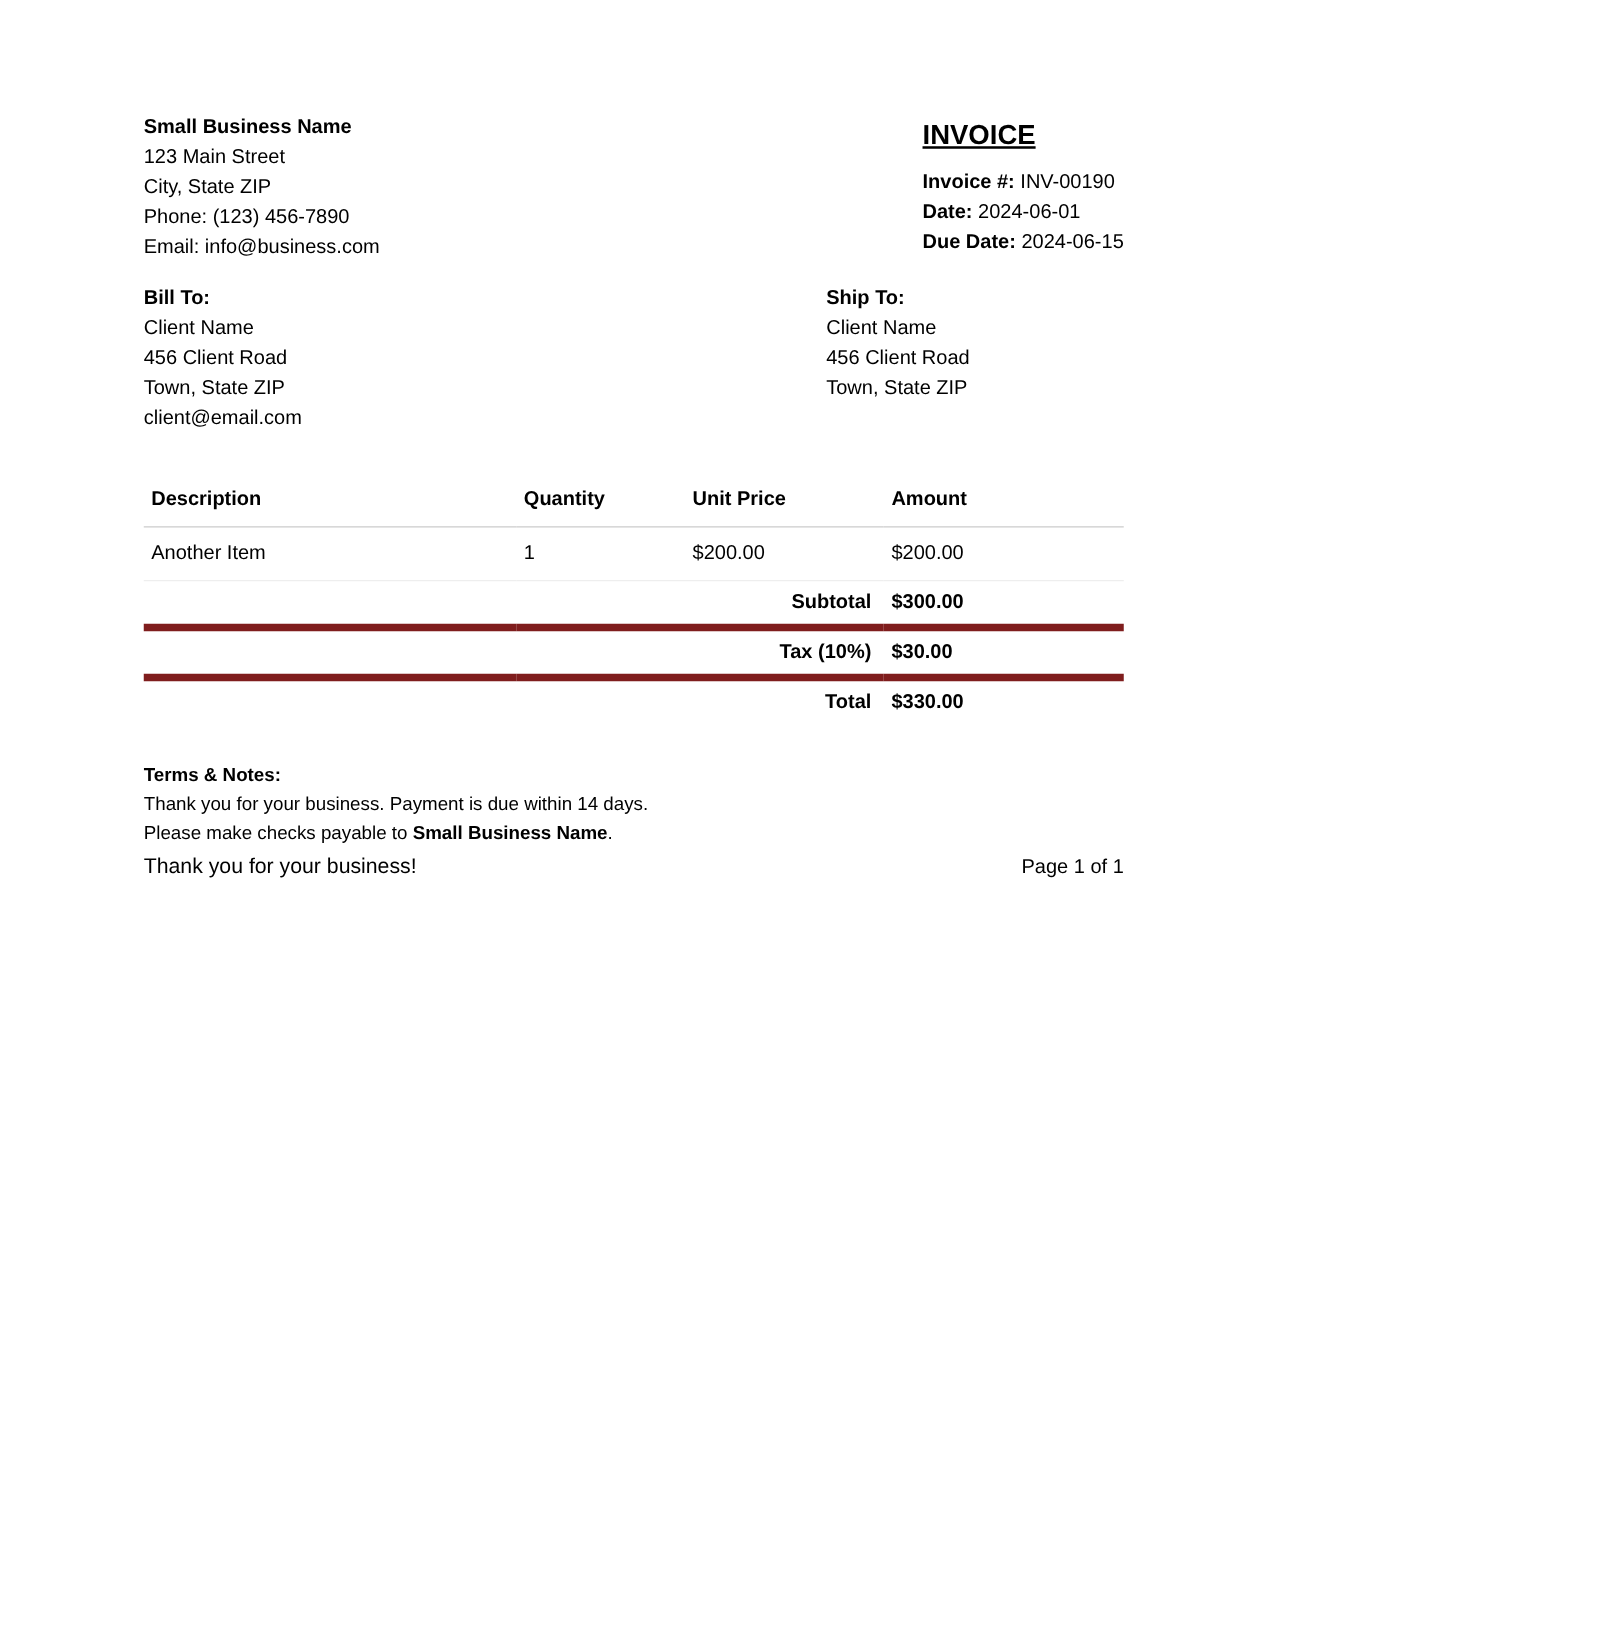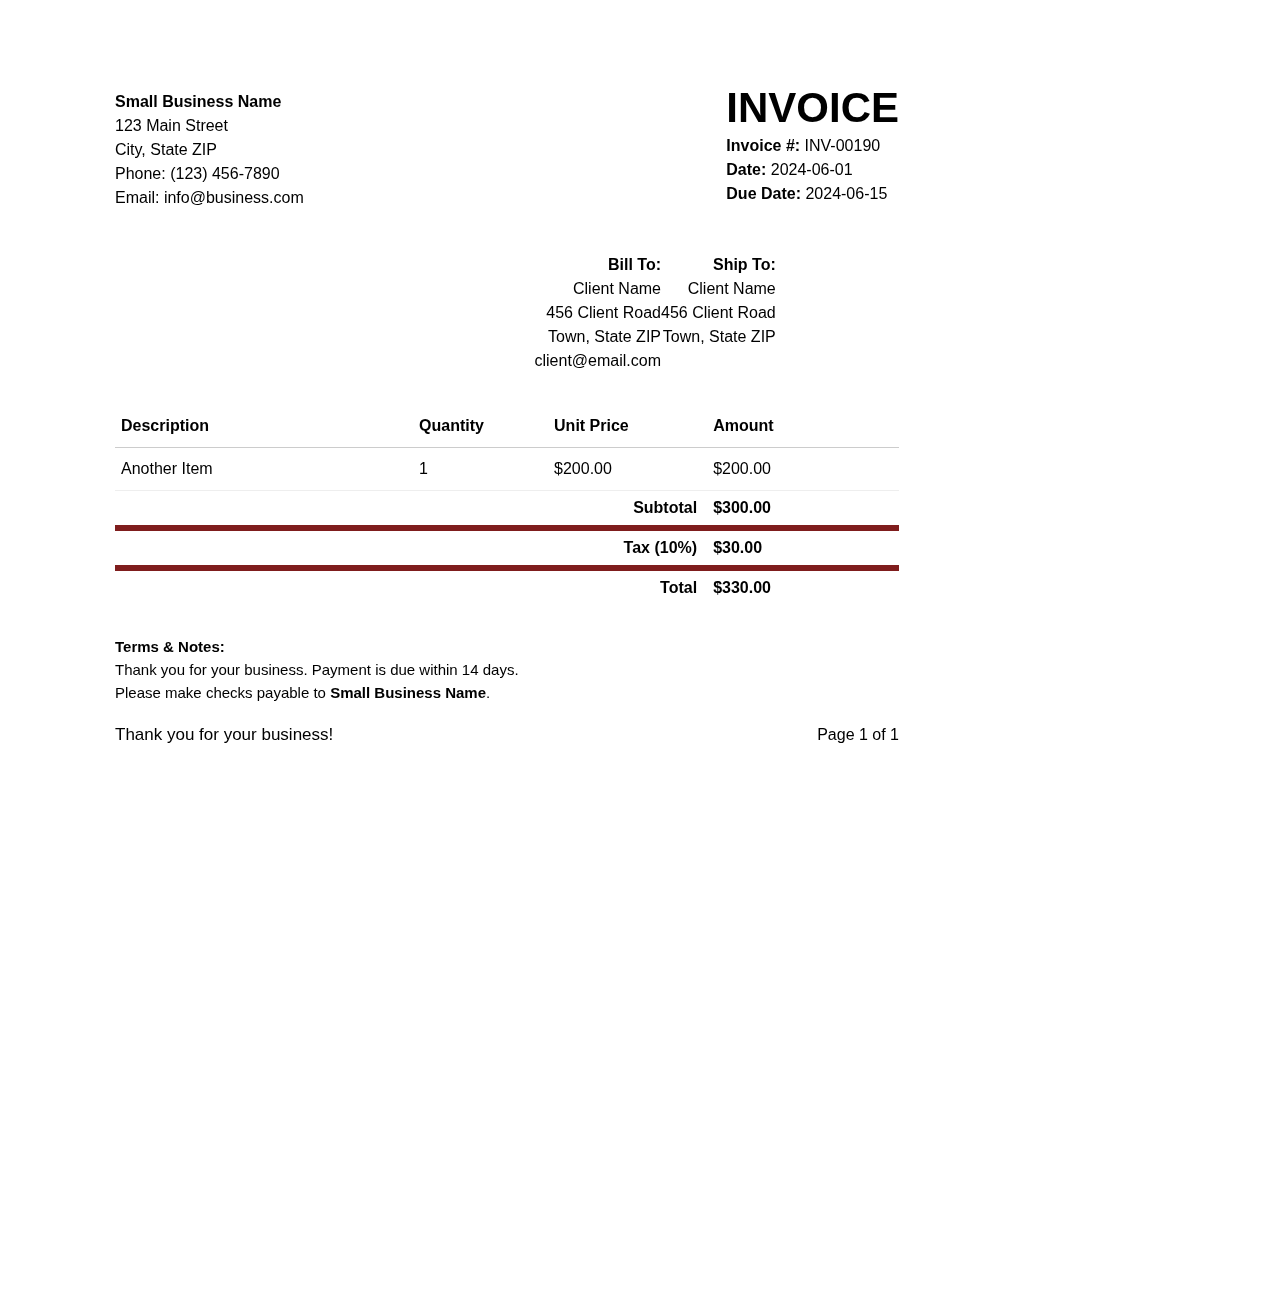--- a/index.html
+++ b/index.html
@@ -29,32 +29,32 @@
     font-size: 16px;
     line-height: 24px;
   }
   .business-name { font-weight: bold; }
   .invoice-block {
     text-align: left;
     line-height: 24px;
     font-size: 16px;
   }
   .invoice-title {
-    font-size: 42px;
+    font-size: 22px;
     font-weight: bold;
     line-height: 36px;
     margin: 0 0 8px 0;
+    text-decoration: underline;
   }
   .label-b { font-weight: bold; }
 
   
   .addresses {
     display: flex;
-    margin-top: 43px;
-    text-align: right;
+    margin-top: 17px;
   }
   .address-block {
     font-size: 16px;
     line-height: 24px;
   }
   .bill-to { width: 546px; }
   .address-heading { font-weight: bold; }
 
   
   table.items {
@@ -104,21 +104,21 @@
   .terms p { margin: 0 0 1px 0; }
   .inline-bold { font-weight: bold; }
 
   
   .footer {
     display: flex;
     justify-content: space-between;
     align-items: baseline;
     margin-top: 3px;
   }
-  .footer-thanks { font-size: 17px; line-height: 24px; margin-top: 16px; }
+  .footer-thanks { font-size: 17px; line-height: 24px; }
   .page-indicator { font-size: 16px; line-height: 24px; }
 </style>
 </head>
 <body>
 
 <div class="page">
 
   <div class="header">
     <div class="business-block">
       <div class="business-name">Small Business Name</div>

